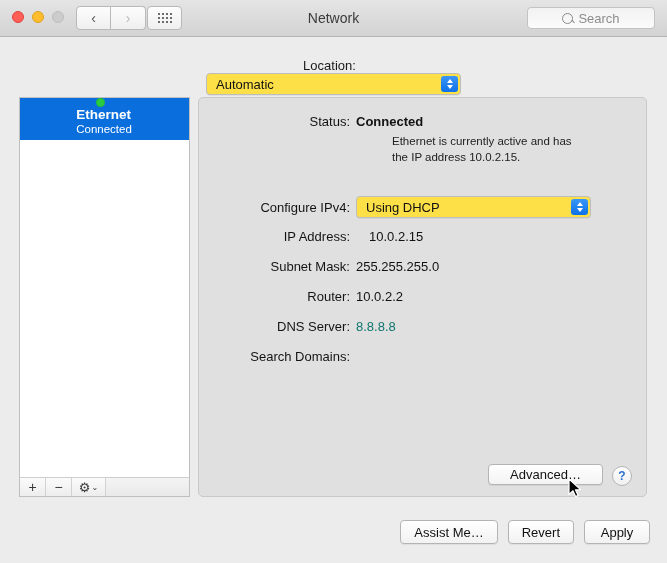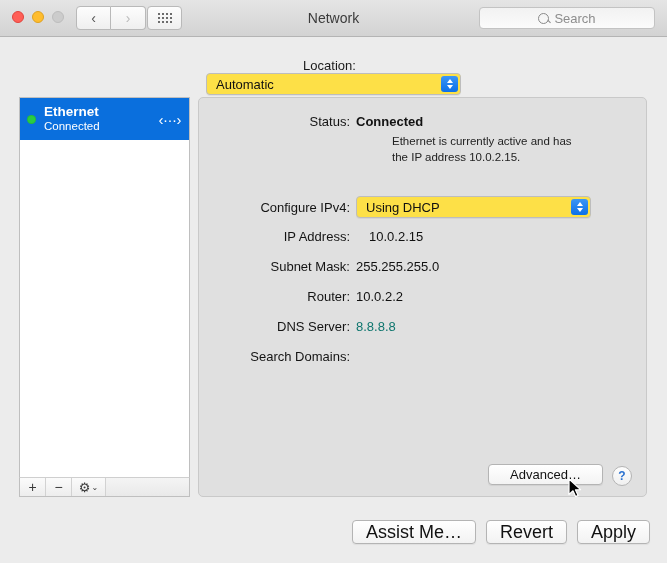--- a/index.html
+++ b/index.html
@@ -87,21 +87,21 @@
     left: 0; top: 10px;
     width: 667px;
     text-align: center;
     font-size: 14px;
     color: #3b3b3b;
   }
 
   .searchfield {
     position: absolute;
     right: 12px; top: 7px;
-    width: 176px; height: 22px;
+    width: 128px; height: 22px;
     background: linear-gradient(to bottom, #f2f2f2, #fbfbfb);
     border: 1px solid #c3c3c3;
     border-radius: 4px;
     box-sizing: border-box;
     display: flex;
     align-items: center;
     justify-content: center;
     gap: 5px;
   }
   .searchfield .sicon {
@@ -185,20 +185,21 @@
     box-sizing: border-box;
   }
   .svc-row {
     height: 42px;
     background: #0a6fdd;
     display: flex;
     align-items: center;
     padding: 0 8px 0 7px;
     box-sizing: border-box;
     position: relative;
+    flex-direction: column;
   }
   .svc-dot {
     width: 9px; height: 9px;
     border-radius: 50%;
     background: #29cc41;
     flex: 0 0 auto;
     margin-right: 8px;
     box-shadow: inset 0 0 0 1px rgba(0,0,0,0.08);
   }
   .svc-text { display: flex; flex-direction: column; line-height: 1.18; }
@@ -331,21 +332,21 @@
     height: 24px;
     min-width: 66px;
     padding: 0 13px;
     background: linear-gradient(to bottom, #ffffff, #f2f2f2);
     border: 1px solid #b4b4b4;
     border-radius: 4px;
     box-sizing: border-box;
     display: flex;
     align-items: center;
     justify-content: center;
-    font-size: 18px;
+    font-size: 13px;
     color: #111;
     box-shadow: 0 1px 1px rgba(0,0,0,0.06);
   }
 
   
   .cursor {
     position: absolute;
     left: 568px; top: 478px;
     width: 16px; height: 22px;
     pointer-events: none;

